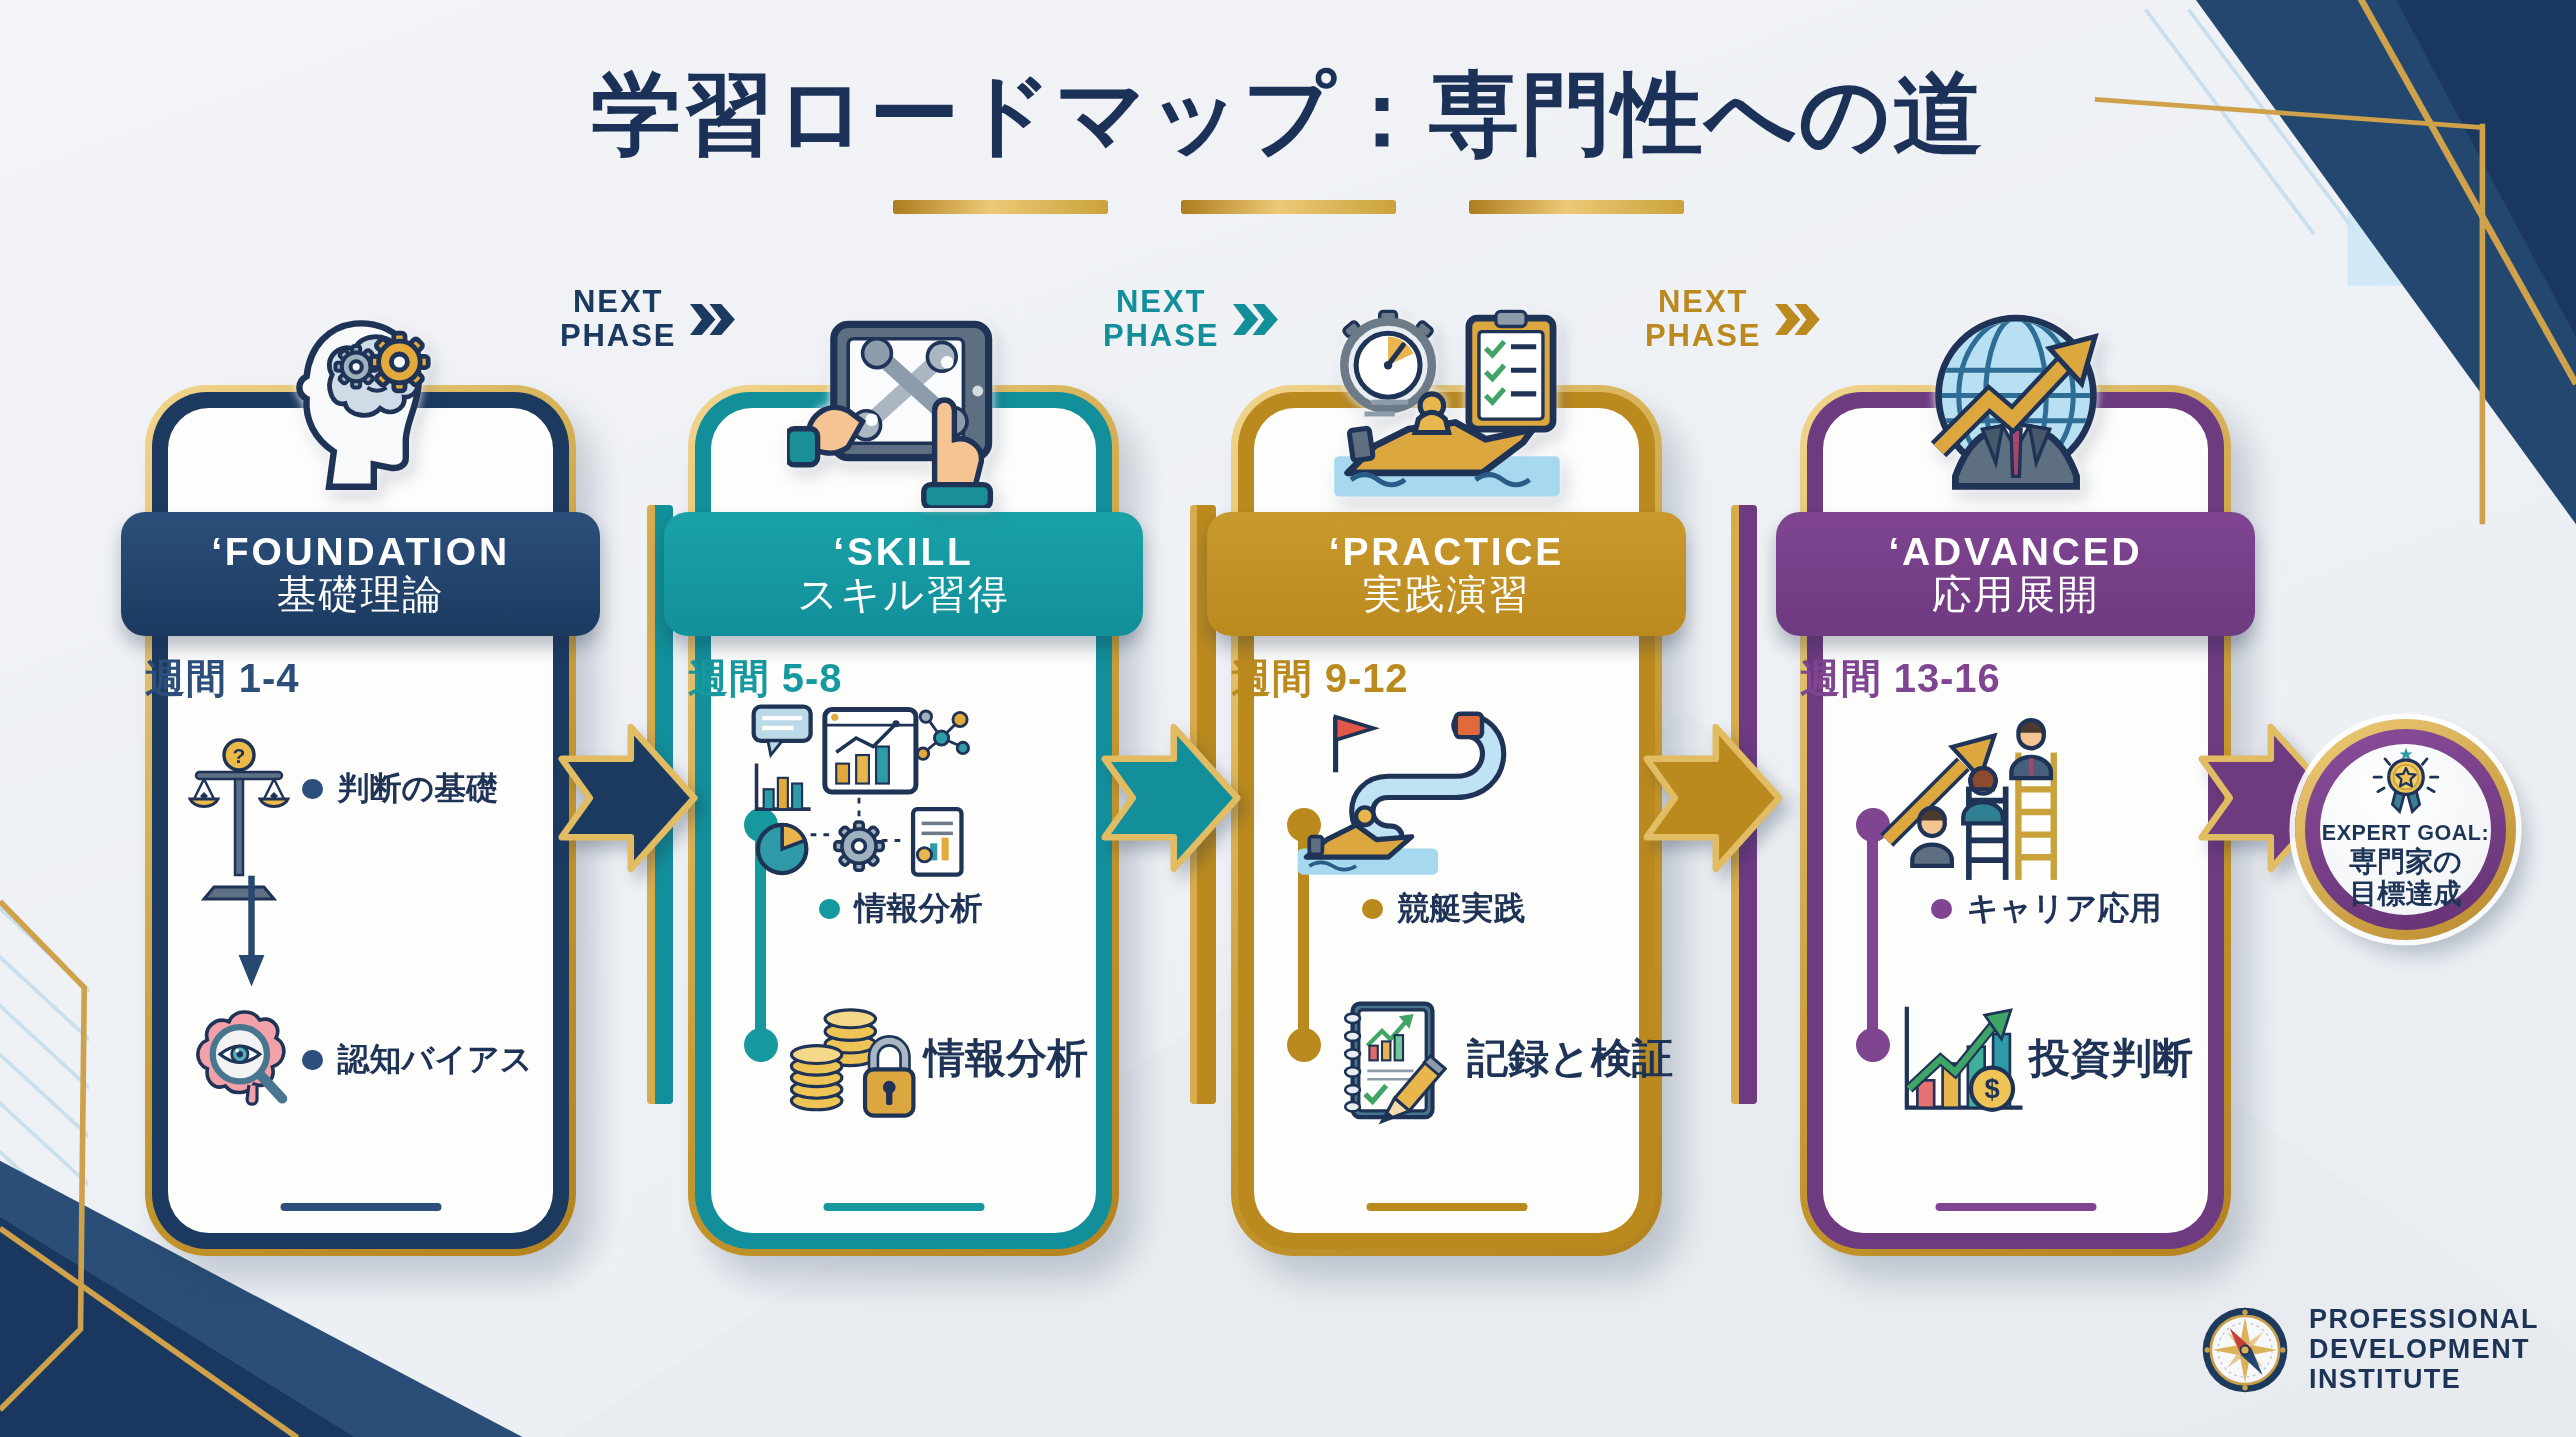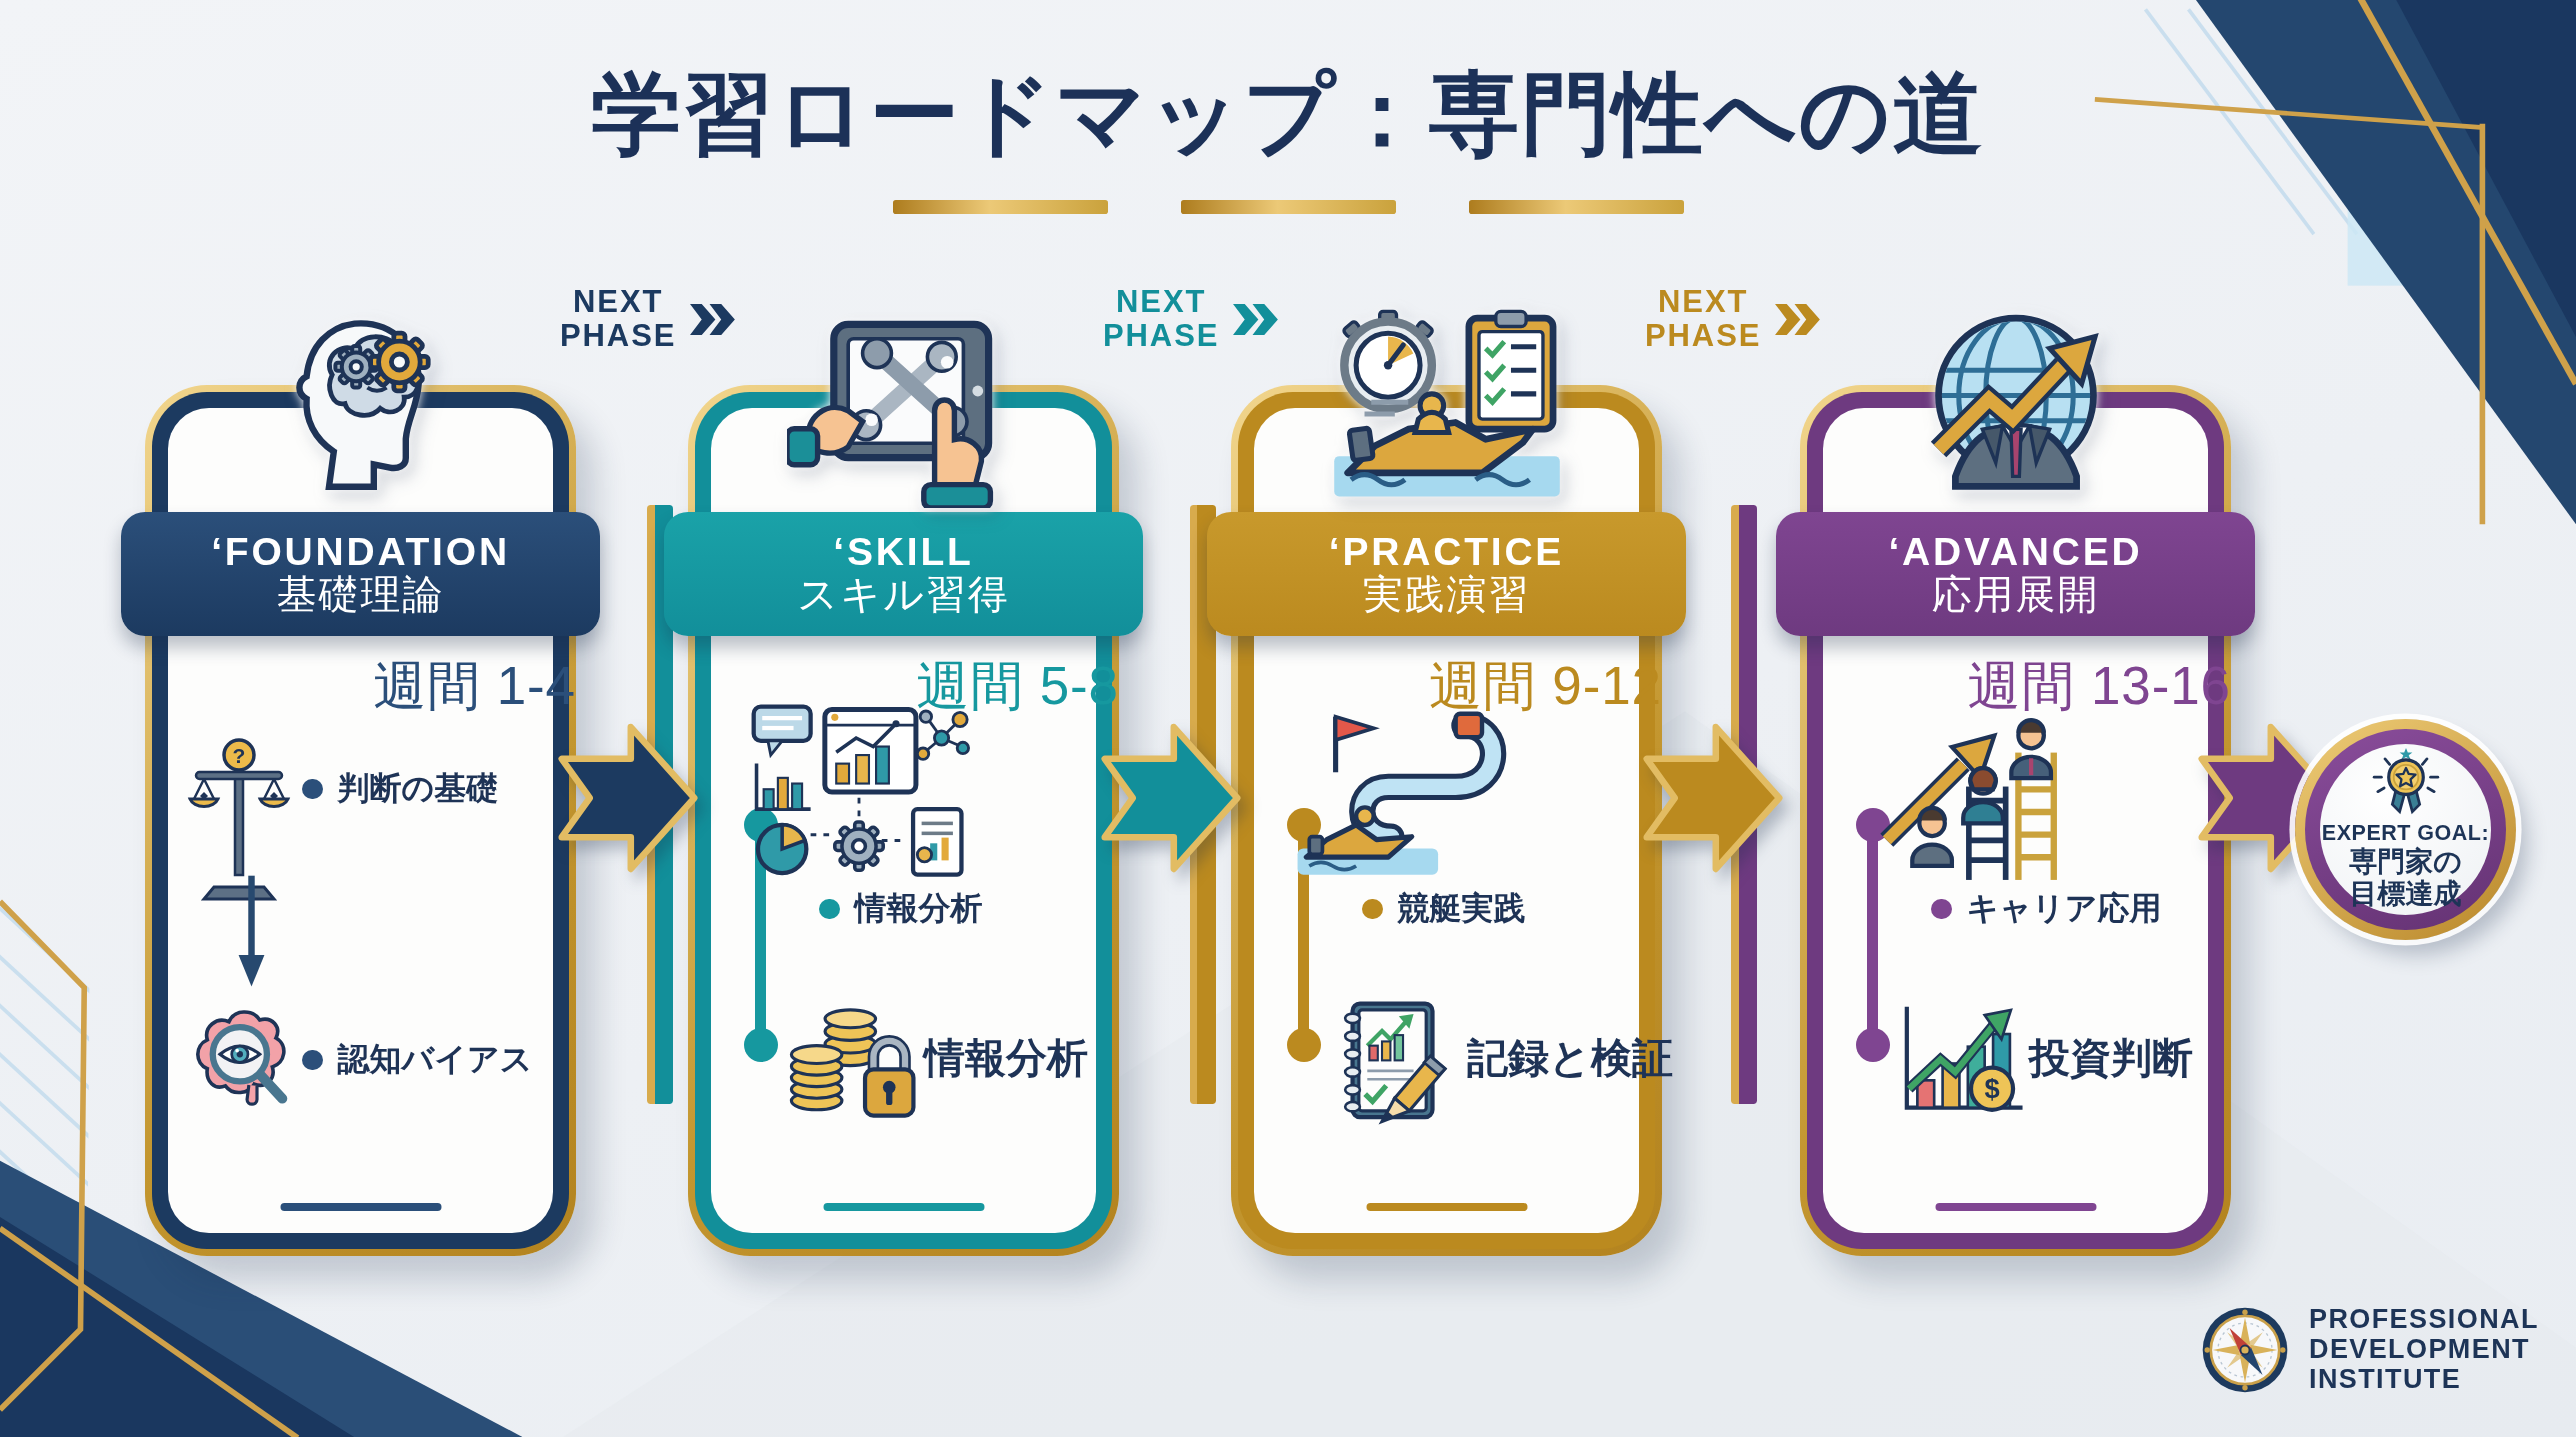--- a/index.html
+++ b/index.html
@@ -21,22 +21,22 @@
   .card-border{position:absolute;inset:6.6px;border-radius:55px;background:var(--border);}
   .card-inner{position:absolute;inset:23.4px;border-radius:41px;background:#fdfdfc;}
   .card-topicon{position:absolute;left:50%;transform:translateX(-50%);z-index:6;
         filter:drop-shadow(0 0 4.7px rgba(255,255,255,.95)) drop-shadow(5.6px 7.5px 7.5px rgba(25,45,75,.18));}
   .card-banner{position:absolute;top:127px;left:-24px;right:-24px;height:124px;border-radius:24px;
         background:linear-gradient(180deg,var(--banner) 0%,var(--border) 100%);
         box-shadow:0 11.2px 17px rgba(20,40,70,.28);z-index:5;color:#fff;
         display:flex;flex-direction:column;justify-content:center;align-items:center;line-height:1.08;}
   .banner-en{font-size:39px;font-weight:bold;letter-spacing:2.8px;}
   .banner-ja{font-size:40px;font-weight:normal;letter-spacing:1.9px;}
-  .card-week{position:absolute;top:266px;left:0;width:100%;text-align:right;
-        font-size:53px;font-weight:normal;color:var(--accent);letter-spacing:0.9px;}
+  .card-week{position:absolute;top:266px;left:0;width:100%;text-align:left;
+        font-size:40px;font-weight:bold;color:var(--accent);letter-spacing:0.9px;}
   .bullet{position:absolute;display:flex;align-items:center;gap:15px;
         font-size:32px;font-weight:bold;color:#1e3356;white-space:nowrap;}
   .bullet .dot{width:20.6px;height:20.6px;border-radius:50%;background:var(--accent);flex:0 0 auto;}
   .plainlabel{position:absolute;font-size:41px;font-weight:bold;color:#1e3356;white-space:nowrap;}
   .rowicon{position:absolute;display:flex;align-items:center;justify-content:center;}
   .timeline{position:absolute;left:67px;top:440px;width:11.2px;height:220px;background:var(--accent);border-radius:5.6px;}
   .timeline::before,.timeline::after{content:"";position:absolute;left:-11.2px;width:34px;height:34px;border-radius:50%;background:var(--accent);}
   .timeline::before{top:-17px}.timeline::after{bottom:-17px}
   .card-bottomline{position:absolute;bottom:45px;left:50%;transform:translateX(-50%);
         width:161px;height:8.4px;border-radius:4.7px;background:var(--accent);}

